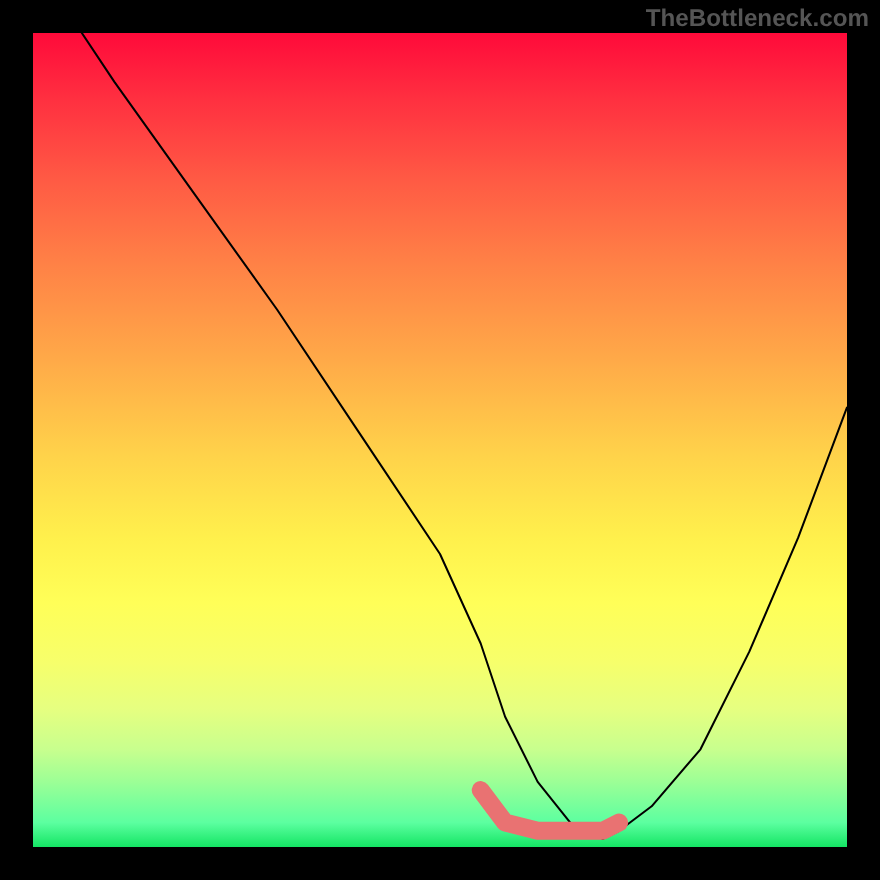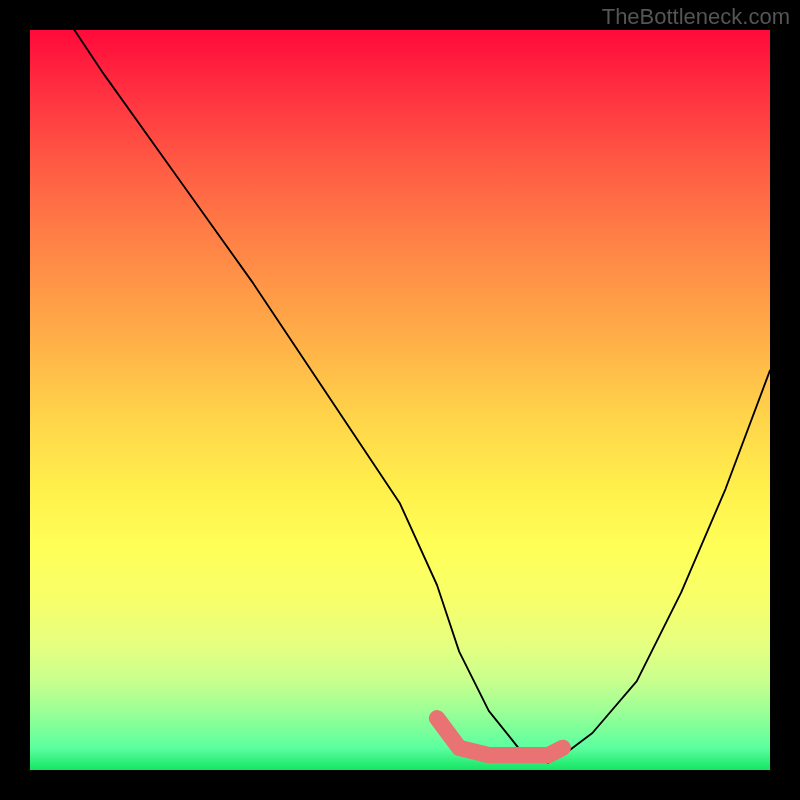--- a/index.html
+++ b/index.html
@@ -10,21 +10,21 @@
     background: #000;
     font-family: Arial, Helvetica, sans-serif;
     position: relative;
   }
   .watermark {
     position: absolute;
     top: 4px;
     right: 10px;
     color: #555;
     font-size: 22px;
-    font-weight: 400;
+    font-weight: 700;
     z-index: 10;
   }
   .plot-area {
     position: absolute;
     left: 30px;
     top: 30px;
     width: 740px;
     height: 740px;
     background: linear-gradient(
       to bottom,

